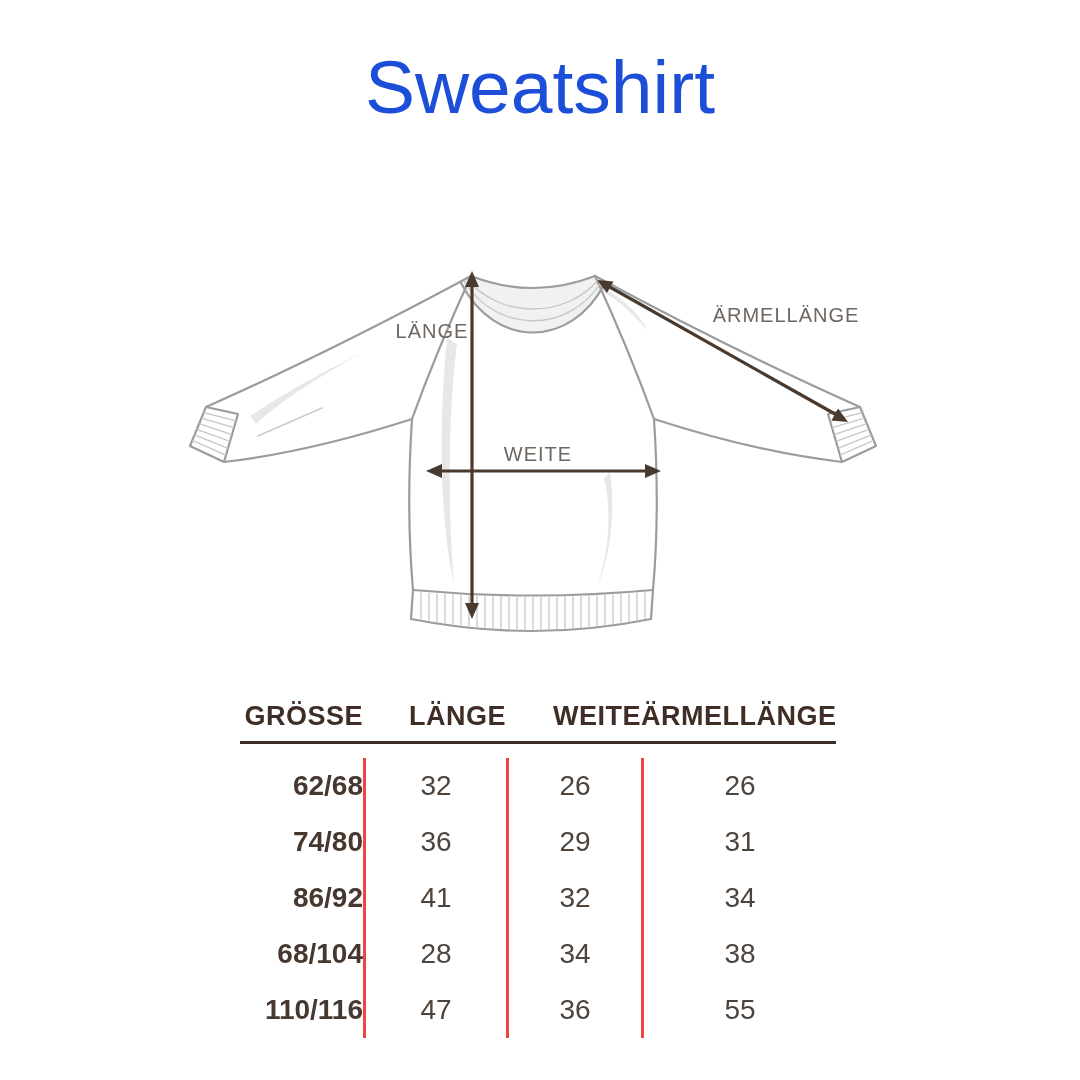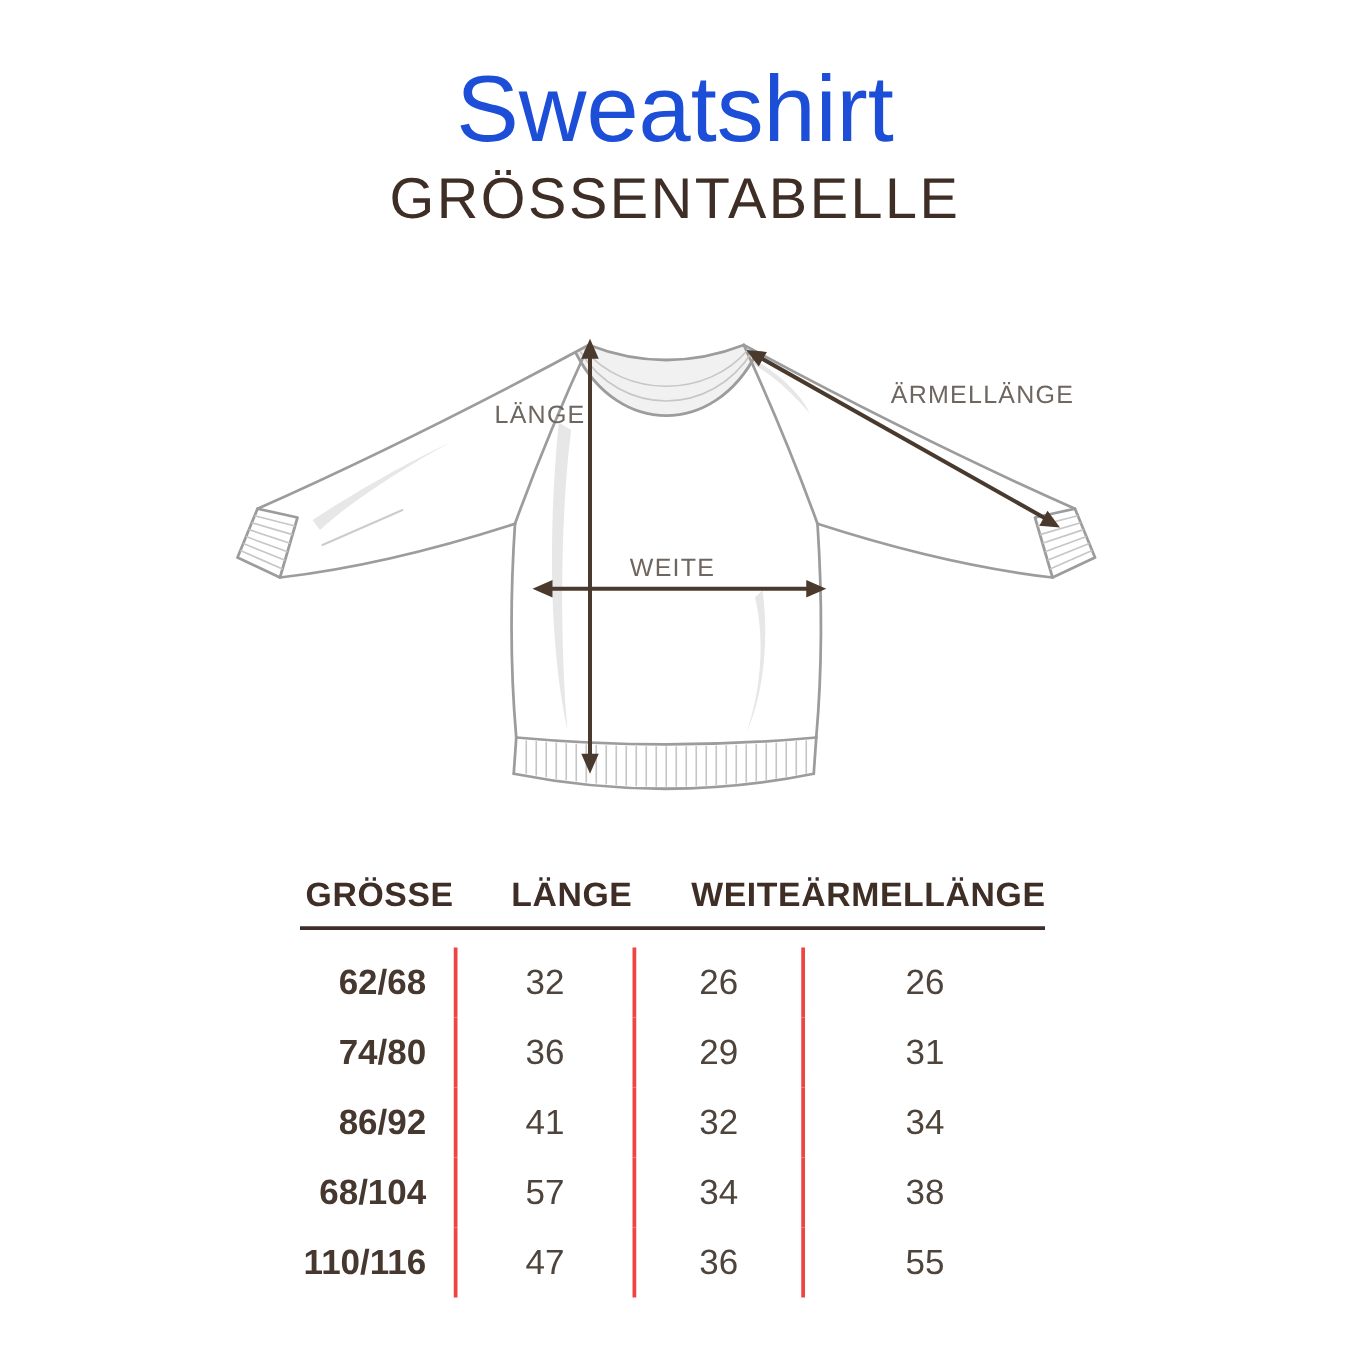--- a/index.html
+++ b/index.html
@@ -19,30 +19,29 @@
   .size-table{position:absolute;left:240px;top:695px;width:596px;color:#3F2E26;}
   .thead{display:grid;grid-template-columns:123px 143px 135px 195px;height:42px;align-items:center;}
   .th{text-align:right;font-weight:bold;font-size:27px;letter-spacing:.5px;color:#3F2E26;}
   .rule{height:3px;background:#3F2E26;margin-top:4px;}
   .tbody{display:grid;grid-template-columns:123px 143px 135px 195px;margin-top:14px;}
   .tr{display:contents;}
   .td{
     height:56px;display:flex;align-items:center;justify-content:center;
     font-size:28px;color:#4E443C;box-sizing:border-box;
   }
-  .td.size{justify-content:flex-end;padding-right:22px;font-weight:bold;color:#46382F;}
+  .td.size{justify-content:flex-end;padding-right:0;font-weight:bold;color:#46382F;}
   .td.b{border-left:3px solid #ef4444;}
 </style>
 </head>
 <body>
 
 <div class="canvas">
 
   <div class="title">Sweatshirt</div>
-  <div class="subtitle">GRÖSSENTABELLE</div>
 
   <svg class="diagram" id="diagram-svg" width="1080" height="1080" viewBox="0 0 1080 1080">
 
     <g fill="#e7e7e7" stroke="none">
       <path d="M447,338 C438,430 440,520 454,584 C447,505 449,405 457,344 Z"></path>
       <path d="M610,472 C617,525 606,568 597,586 C609,553 612,510 604,478 Z"></path>
       <path d="M250,416 C290,390 330,368 360,354 C322,375 282,400 256,424 Z"></path>
       <path d="M598,284 C622,298 640,314 648,331 C634,314 615,297 596,288 Z"></path>
     </g>
 
@@ -161,21 +160,21 @@
         <div class="td b">31</div>
       </div>
       <div class="tr">
         <div class="td size">86/92</div>
         <div class="td b">41</div>
         <div class="td b">32</div>
         <div class="td b">34</div>
       </div>
       <div class="tr">
         <div class="td size">68/104</div>
-        <div class="td b">57</div>
+        <div class="td b">28</div>
         <div class="td b">34</div>
         <div class="td b">38</div>
       </div>
       <div class="tr">
         <div class="td size">110/116</div>
         <div class="td b">47</div>
         <div class="td b">36</div>
         <div class="td b">55</div>
       </div>
     </div>

